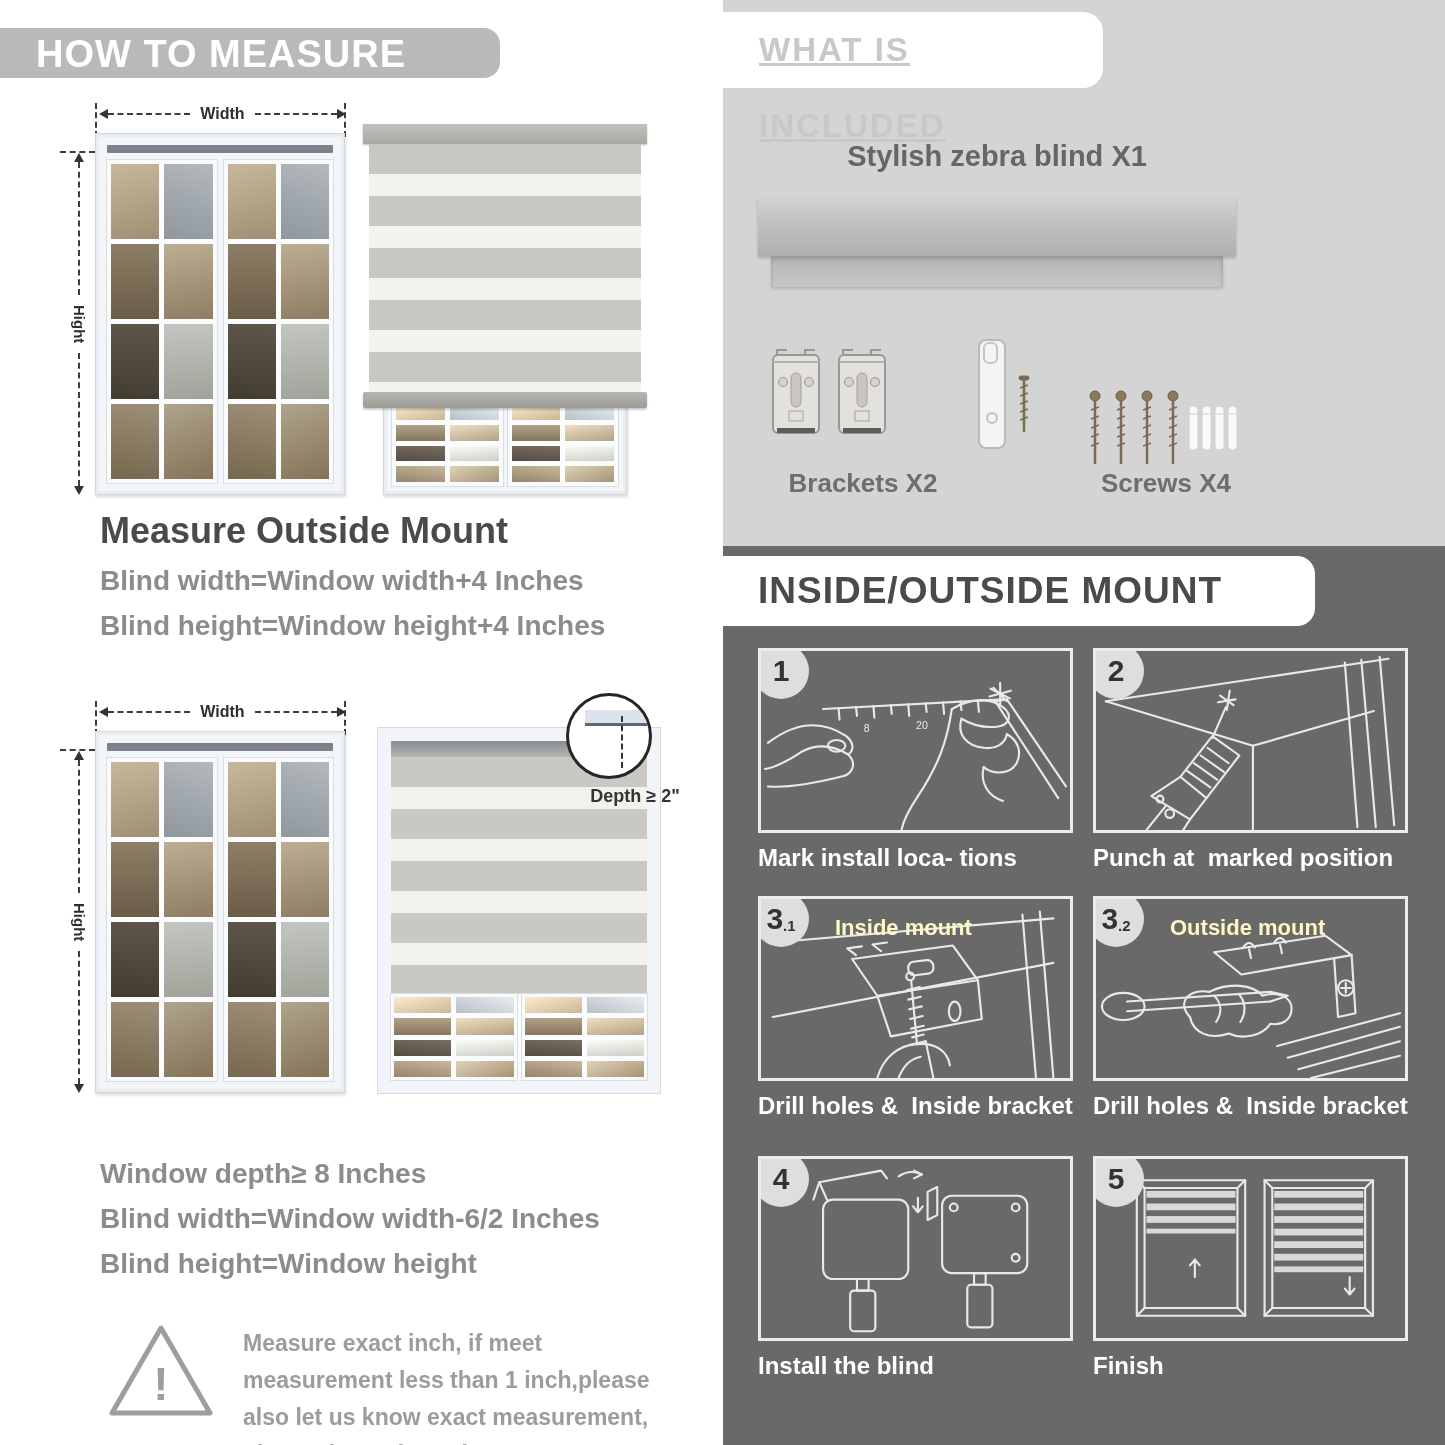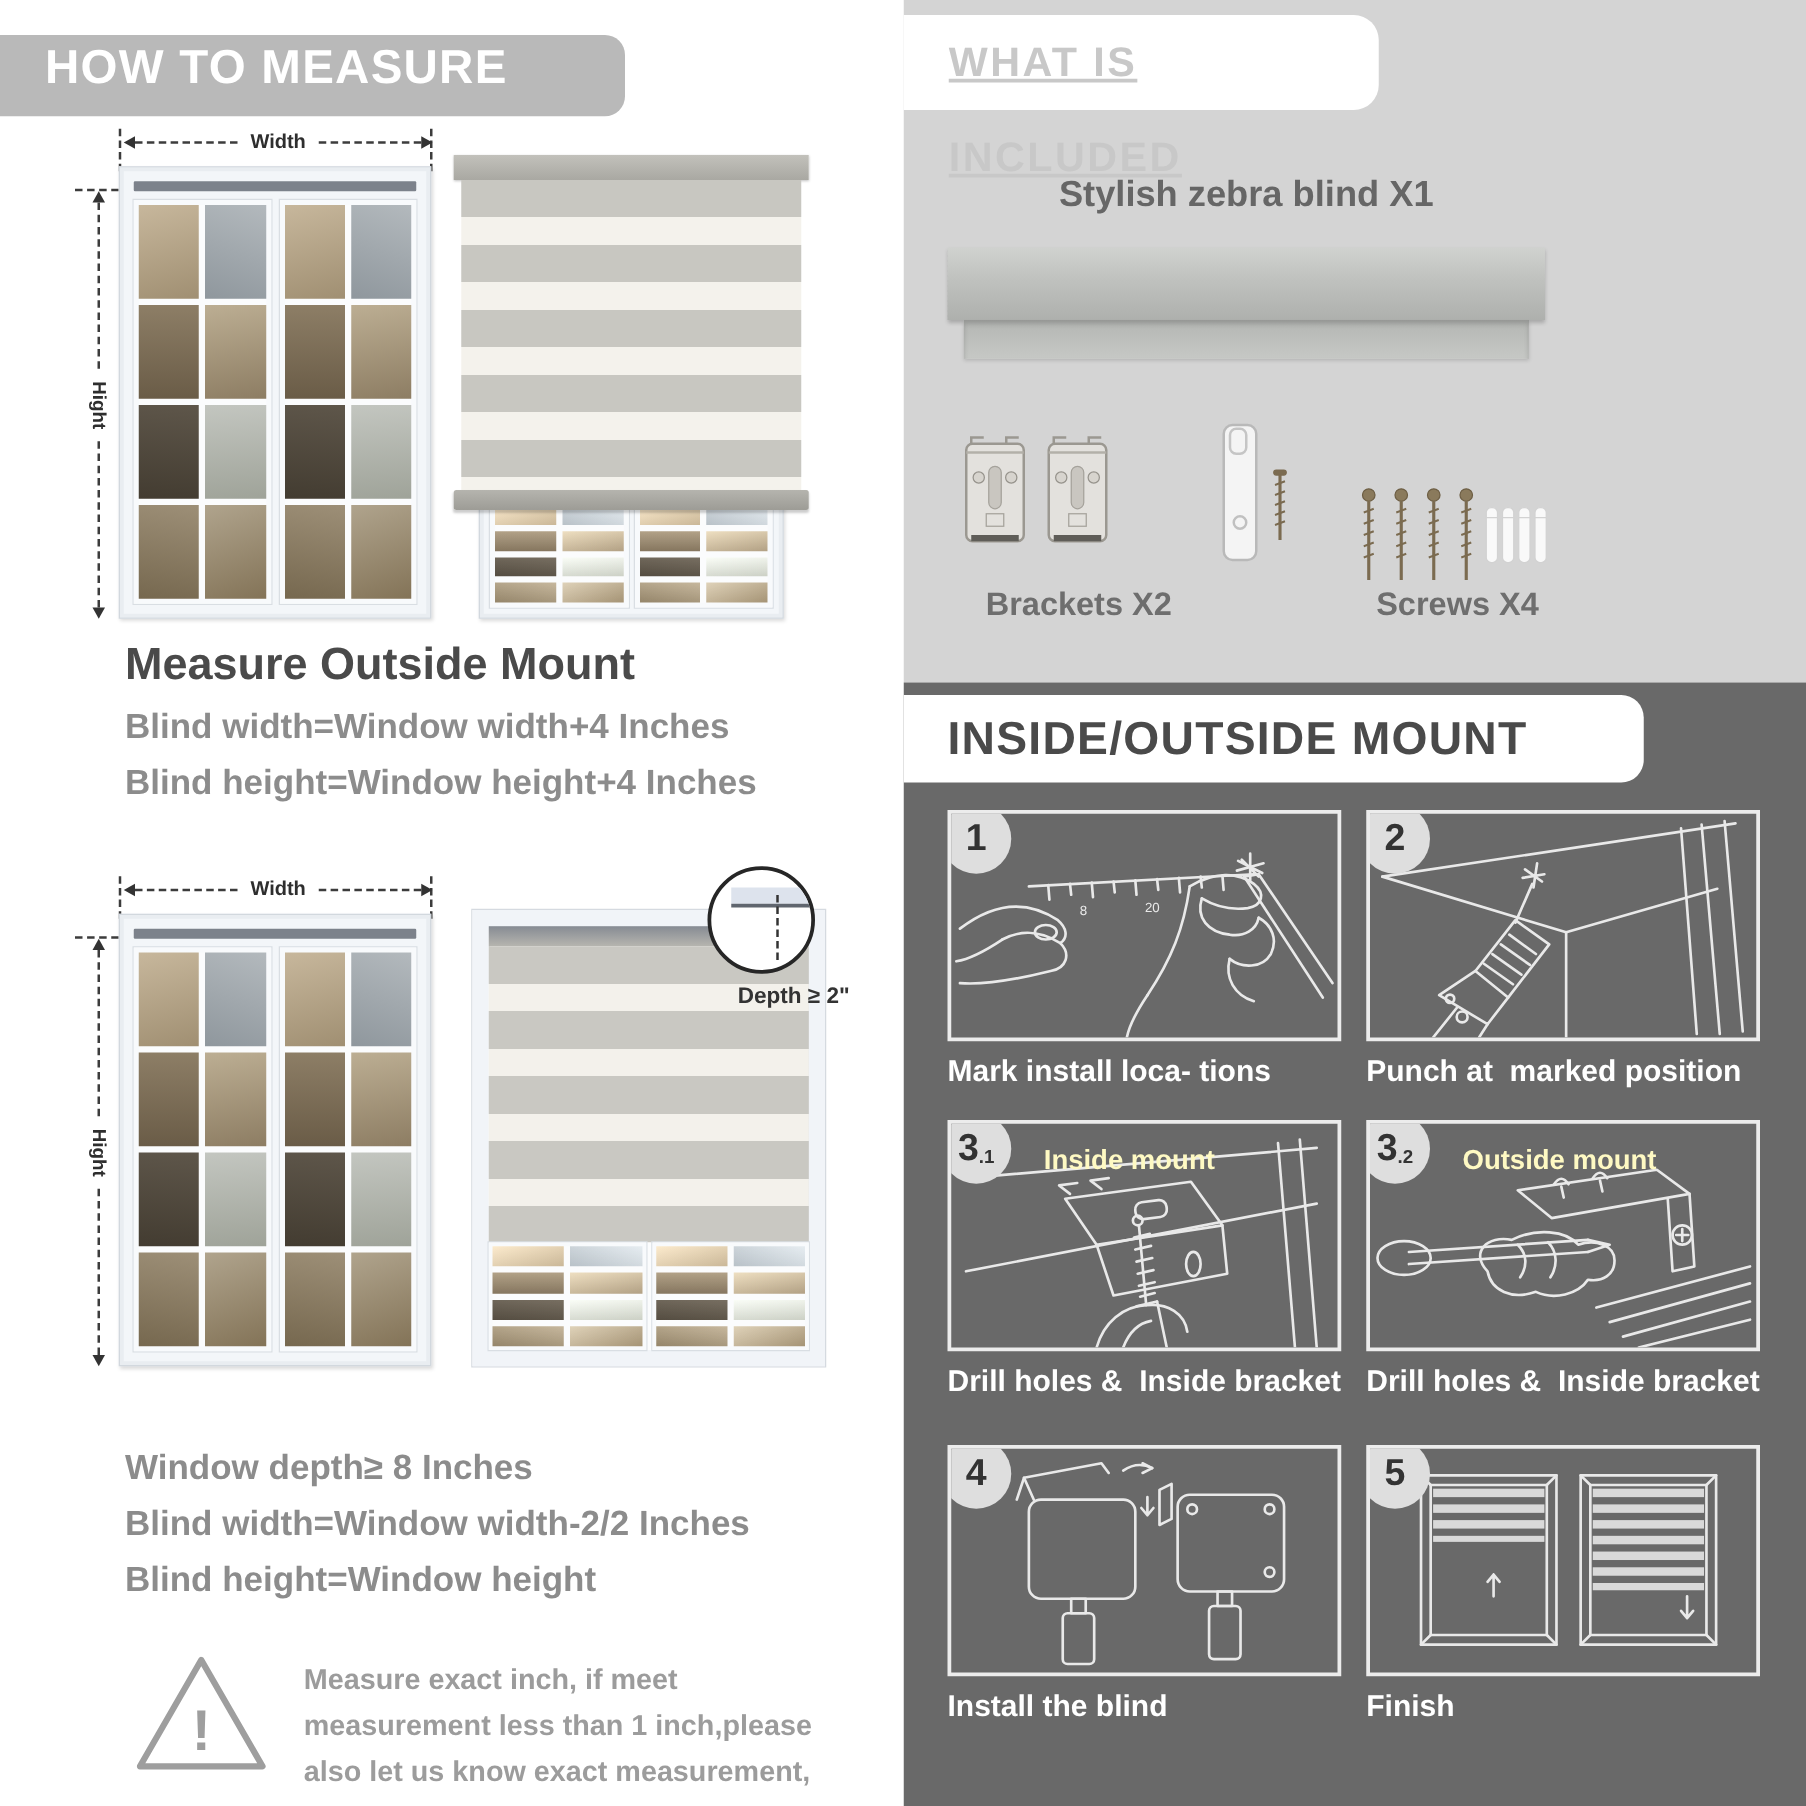--- a/index.html
+++ b/index.html
@@ -2,21 +2,21 @@
 <html><head>
 <meta charset="utf-8">
 <style>
   html,body{margin:0;padding:0;background:#fff;}
   #stage{position:relative;width:1445px;height:1445px;overflow:hidden;
          font-family:"Liberation Sans","DejaVu Sans",sans-serif;background:#fff;}
   #stage *{box-sizing:border-box;}
   .abs{position:absolute;}
 
   
-  .banner-gray{position:absolute;left:0;top:28px;width:500px;height:65px;background:#b9b9b9;
+  .banner-gray{position:absolute;left:0;top:28px;width:500px;height:50px;background:#b9b9b9;
     border-radius:0 16px 16px 0;color:#fff;font-size:38px;font-weight:bold;letter-spacing:1px;
     line-height:53px;padding-left:36px;}
   .sec-title{position:absolute;color:#4a4a4a;font-size:36px;font-weight:bold;}
   .sec-line{position:absolute;color:#8c8c8c;font-size:28px;font-weight:bold;}
 
   
   .harrow{position:absolute;display:flex;align-items:center;height:16px;}
   .tri{width:0;height:0;border-top:5px solid transparent;border-bottom:5px solid transparent;}
   .tl{border-right:9px solid #333;}
   .tr{border-left:9px solid #333;}
@@ -254,21 +254,21 @@
     </div>
   </div>
   <div class="depth-circle" style="left:566px;top:693px">
     <div class="dc-band"></div>
     <div class="dc-line"></div>
     <div class="dc-dash"></div>
   </div>
   <div class="depth-label" style="left:555px;top:786px;width:160px;text-align:center">Depth ≥ 2"</div>
 
   <div class="sec-line" style="left:100px;top:1158px">Window depth≥ 8 Inches</div>
-  <div class="sec-line" style="left:100px;top:1203px">Blind width=Window width-2/2 Inches</div>
+  <div class="sec-line" style="left:100px;top:1203px">Blind width=Window width-6/2 Inches</div>
   <div class="sec-line" style="left:100px;top:1248px">Blind height=Window height</div>
 
   <svg class="abs" style="left:105px;top:1318px" width="112" height="104" viewBox="0 0 112 104">
     <path d="M56,10 L105,95 L7,95 Z" fill="none" stroke="#9e9e9e" stroke-width="5" stroke-linejoin="round"></path>
     <text x="56" y="82" text-anchor="middle" font-size="46" font-weight="bold" fill="#9e9e9e">!</text>
   </svg>
   <div class="warn-text" style="left:243px;top:1325px;width:455px">Measure exact inch, if meet measurement less than 1 inch,please also let us know exact measurement, please do not leave it</div>
 
   <div class="panel-light">
     <div class="banner-white-light"><span>WHAT IS INCLUDED</span></div>

